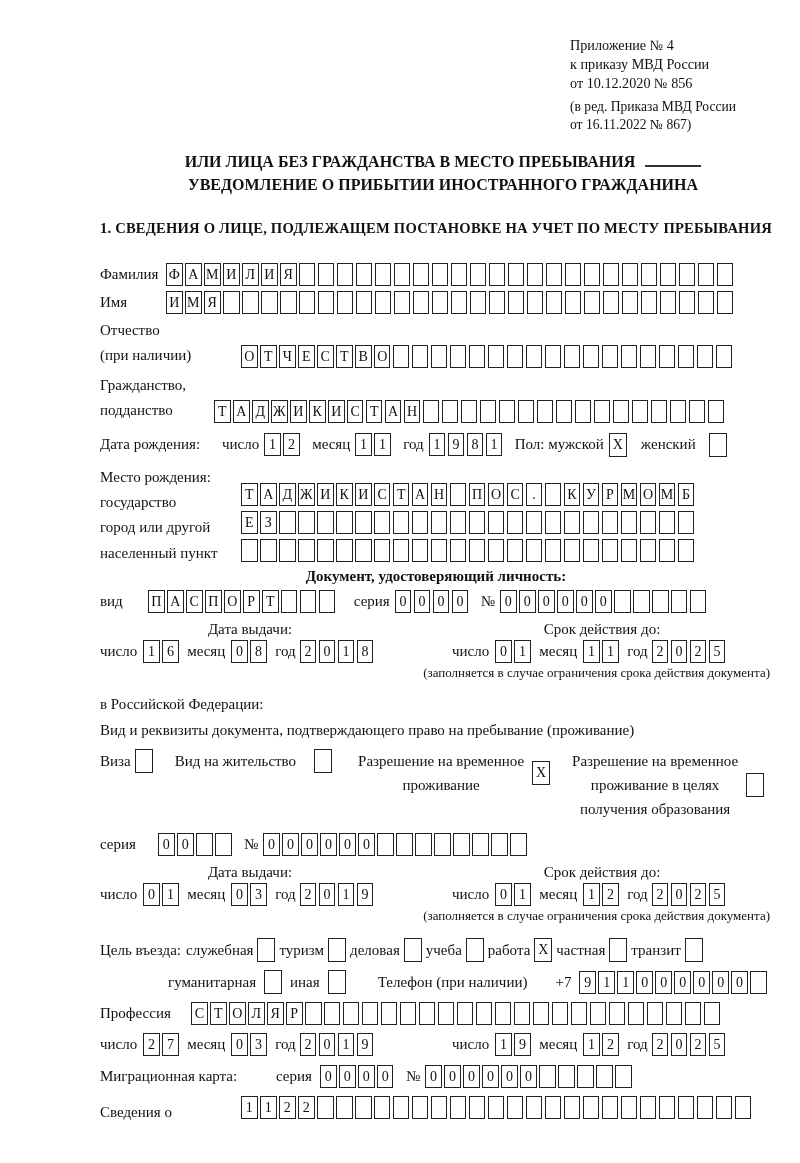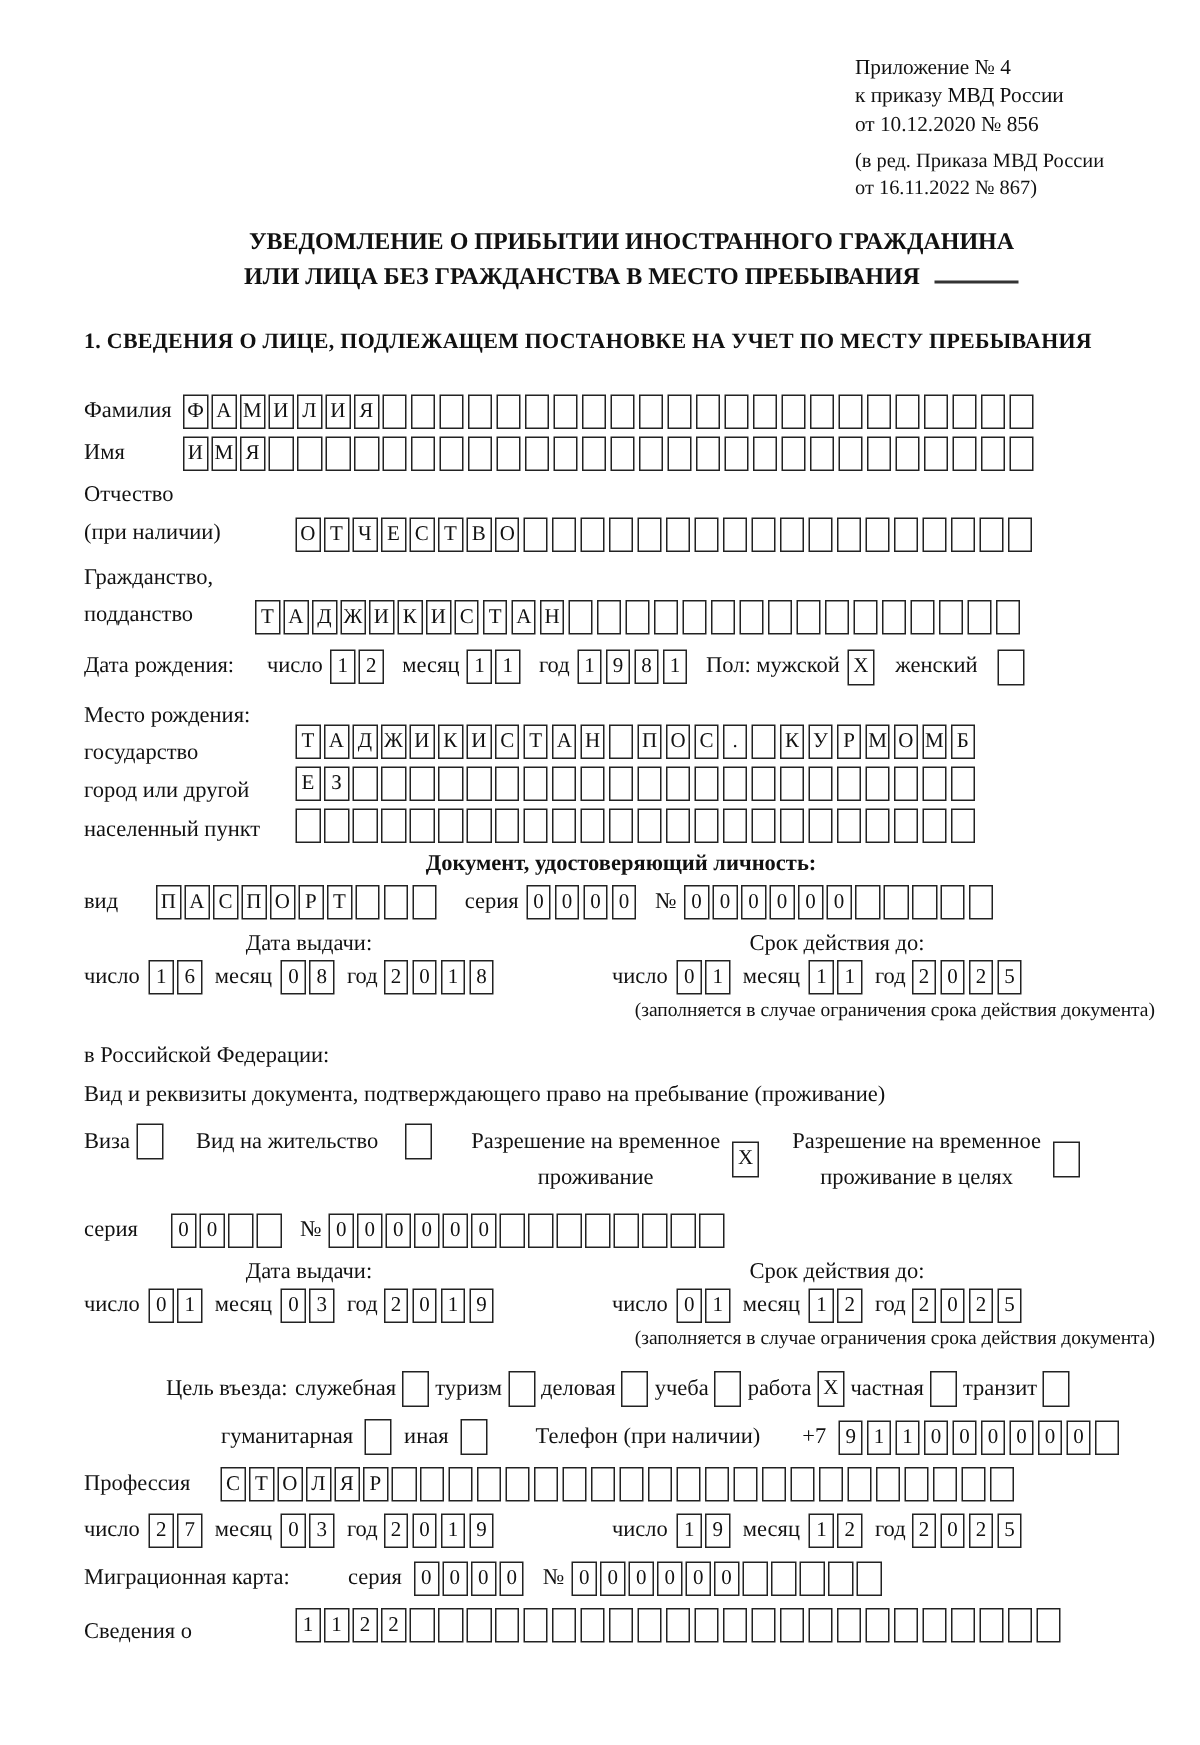--- a/index.html
+++ b/index.html
@@ -2,21 +2,21 @@
 <html lang="ru"><head>
 <meta charset="utf-8">
 <style>
   html,body { margin:0; padding:0; }
   body {
     width:800px; height:1163px; overflow:hidden;
     background:#ffffff; color:#111;
     font-family:"Liberation Serif","DejaVu Serif",serif;
     font-size:15px;
   }
-  .page { box-sizing:border-box; width:800px; height:918px; padding:36px 28px 0 56px; }
+  .page { box-sizing:border-box; width:800px; height:918px; padding:36px 28px 0 100px; }
 
   
   .appendix { width:190px; margin-left:auto; margin-right:12px; line-height:19px; font-size:14.2px; }
   .amendment { width:190px; margin-left:auto; margin-right:12px; margin-top:5px; line-height:18px; font-size:13.6px; }
   .form-label { text-align:right; padding-right:38px; font-weight:bold; font-size:16px; margin-top:16px; letter-spacing:.5px; }
 
   .title { text-align:center; font-weight:bold; font-size:16px; margin-top:16px; line-height:23px; padding-left:14px; }
   .title-underline { display:inline-block; width:56px; border-bottom:2px solid #333; height:12px; margin-left:10px; }
 
   .section-heading { font-weight:bold; font-size:14.6px; margin-top:24px; white-space:nowrap; letter-spacing:.2px; }
@@ -53,41 +53,41 @@
   .dp-row { display:flex; align-items:center; }
   .note-right { text-align:right; font-size:13px; margin-top:2px; padding-right:2px; }
 
   .para { margin-top:10px; line-height:26px; }
 
   .cbrow { display:flex; align-items:flex-start; margin-top:6px; }
   .cb-pair { display:flex; align-items:center; }
   .cb-lines { text-align:center; line-height:24px; }
   .cb-pair .checkbox { margin-left:8px; }
 
-  .purpose-row { display:flex; align-items:center; margin-top:14px;justify-content:center; }
+  .purpose-row { display:flex; align-items:center; margin-top:14px; }
   .purpose-row .checkbox { margin:0 4px; }
 </style>
 </head>
 <body>
 
 <div class="page">
 
   <div class="appendix">
     <div>Приложение № 4</div>
     <div>к приказу МВД России</div>
     <div>от 10.12.2020 № 856</div>
   </div>
   <div class="amendment">
     <div>(в ред. Приказа МВД России</div>
     <div>от 16.11.2022 № 867)</div>
   </div>
 
   <div class="title">
+    <div><span>ИЛИ ЛИЦА БЕЗ ГРАЖДАНСТВА В МЕСТО ПРЕБЫВАНИЯ</span><span class="title-underline"></span></div>
     <div>УВЕДОМЛЕНИЕ О ПРИБЫТИИ ИНОСТРАННОГО ГРАЖДАНИНА</div>
-    <div><span>ИЛИ ЛИЦА БЕЗ ГРАЖДАНСТВА В МЕСТО ПРЕБЫВАНИЯ</span><span class="title-underline"></span></div>
   </div>
 
   <div class="section-heading">1. СВЕДЕНИЯ О ЛИЦЕ, ПОДЛЕЖАЩЕМ ПОСТАНОВКЕ НА УЧЕТ ПО МЕСТУ ПРЕБЫВАНИЯ</div>
 
   <div class="field-row" style="margin-top:26px;">
     <span class="flabel" style="width:66px">Фамилия</span>
     <span class="grid">
         <span class="box">Ф</span>
         <span class="box">А</span>
         <span class="box">М</span>
@@ -447,20 +447,21 @@
       <div class="cb-lines">
         <div>Разрешение на временное</div>
         <div>проживание</div>
       </div>
       <span class="checkbox">X</span>
     </div>
     <div class="cb-pair" style="margin-left:22px">
       <div class="cb-lines">
         <div>Разрешение на временное</div>
         <div>проживание в целях</div>
+        <div>получения образования</div>
       </div>
       <span class="checkbox"></span>
     </div>
   </div>
 
   <div class="field-row" style="margin-top:12px">
     <span class="flabel" style="width:58px">серия</span>
     <span class="grid">
         <span class="box">0</span>
         <span class="box">0</span>

